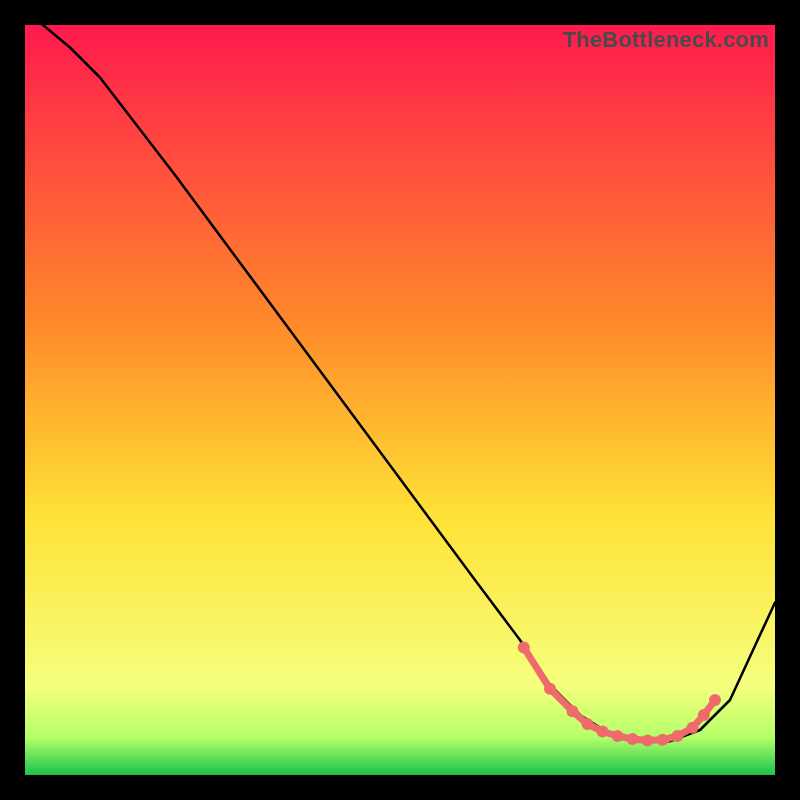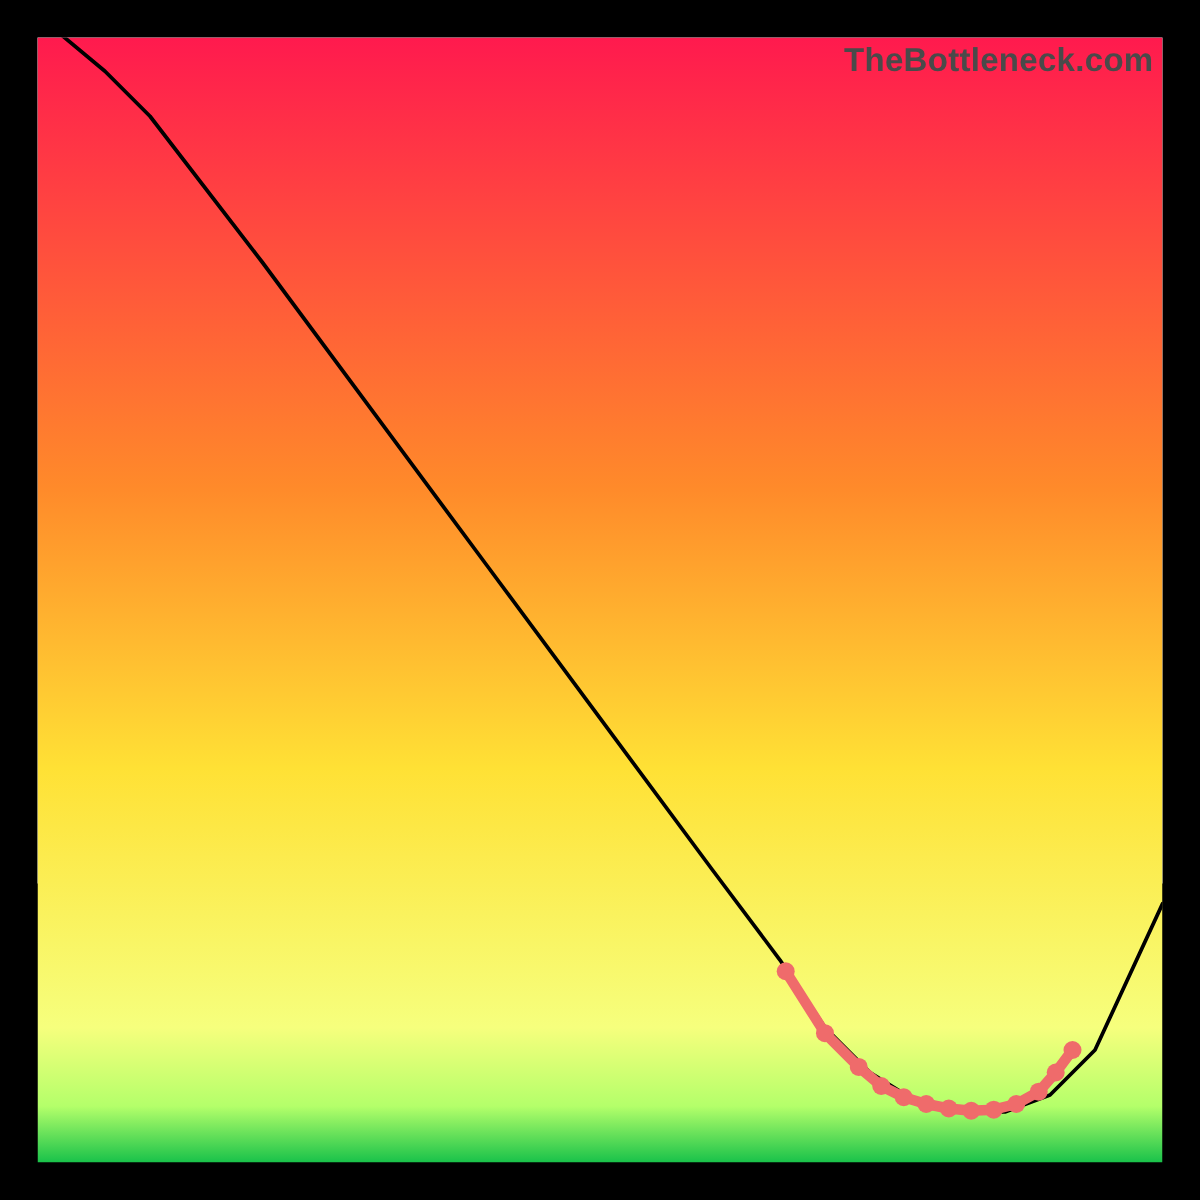--- a/index.html
+++ b/index.html
@@ -10,21 +10,21 @@
     background: #000;
     overflow: hidden;
     font-family: Arial, Helvetica, sans-serif;
   }
   .frame {
     position: absolute;
     left: 25px;
     top: 25px;
     width: 750px;
     height: 564px;
-    background: #e5e5e5;
+    background: #f0abfc;
   }
   .watermark {
     position: absolute;
     top: 2px;
     right: 6px;
     color: #4a4a4a;
     font-size: 22px;
     font-weight: 600;
     letter-spacing: 0.2px;
     z-index: 5;

